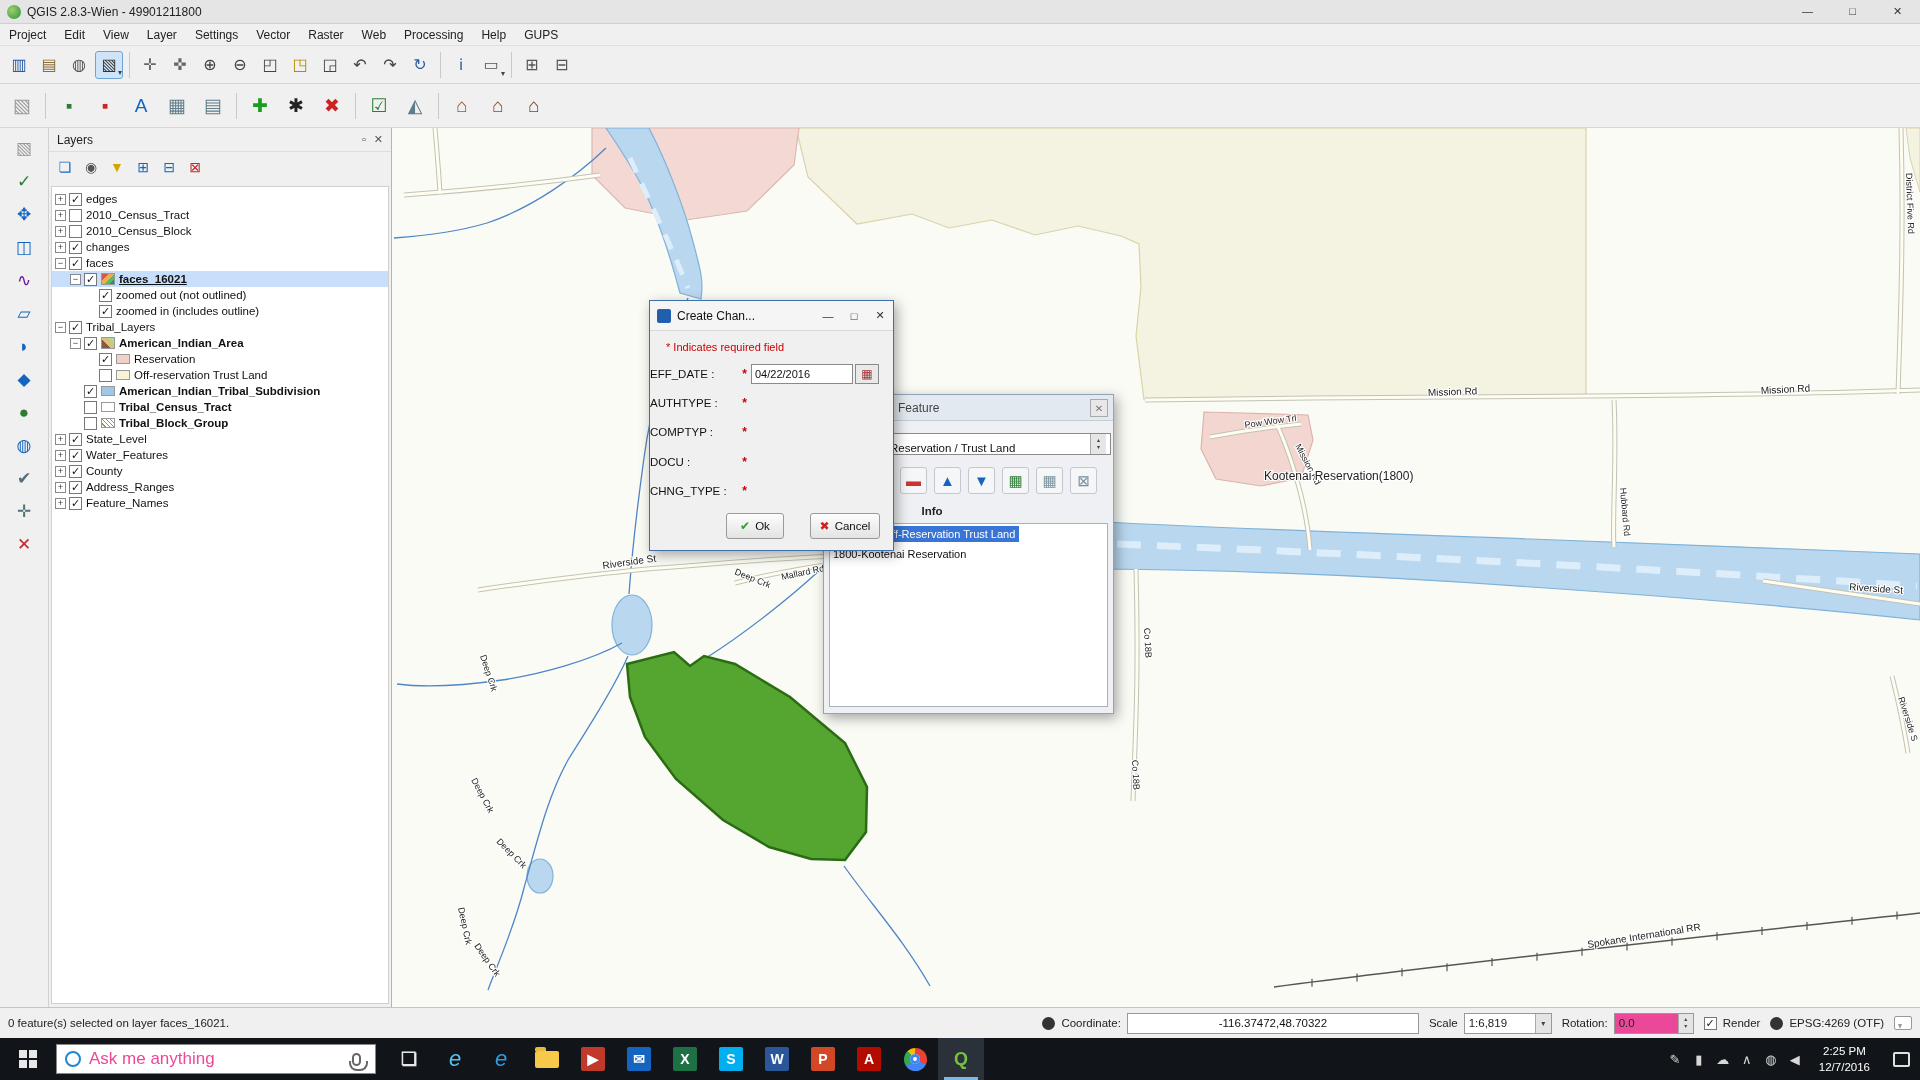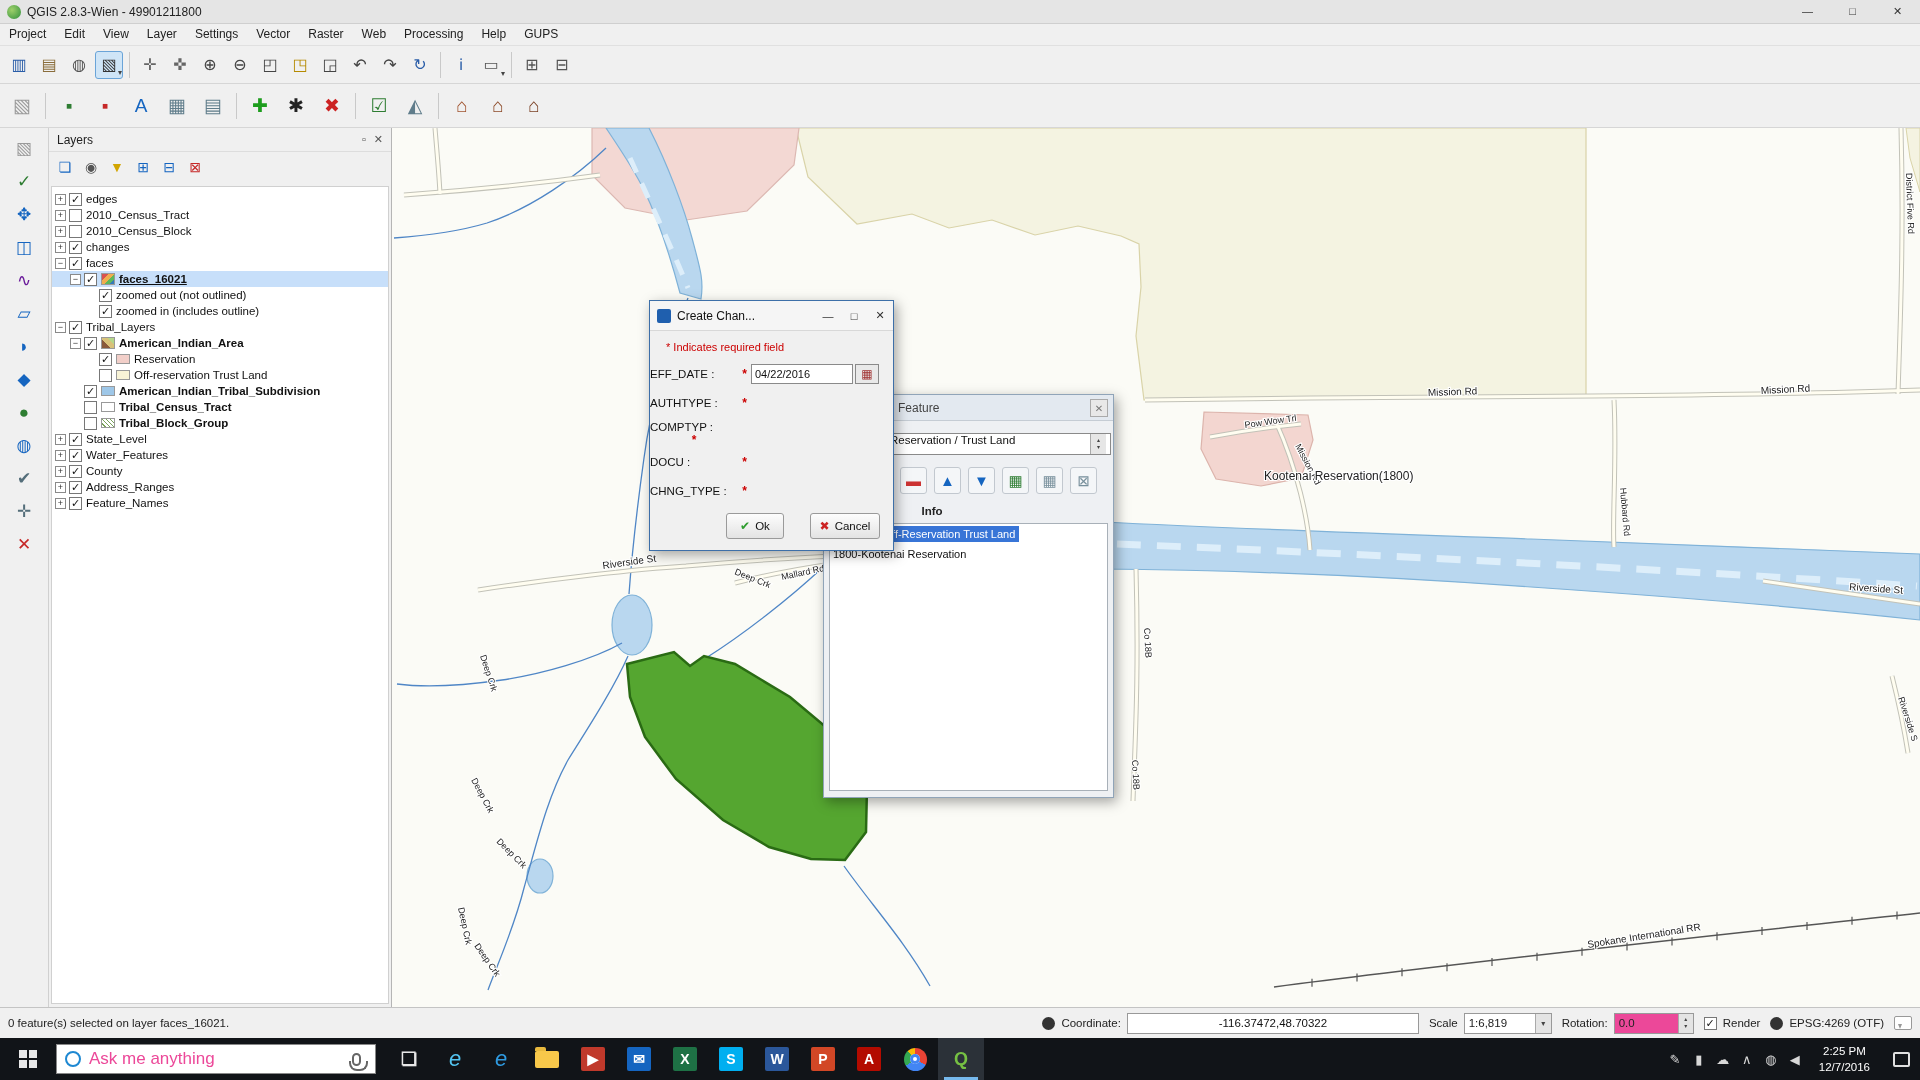--- a/index.html
+++ b/index.html
@@ -6,21 +6,21 @@
 html,body{width:1920px;height:1080px;overflow:hidden;background:#000}
 #screen{position:relative;width:1920px;height:1080px;background:#f0f0f0}
 
 
 .titlebar{position:absolute;left:0;top:0;width:100%;height:24px;background:#e5e5e5;border-bottom:1px solid #cfcfcf;display:flex;align-items:center;font-size:12px;color:#222}
 .appico{width:14px;height:14px;border-radius:50%;background:radial-gradient(circle at 35% 35%,#9ed06a,#2f8f3c);margin:0 6px 0 7px}
 .wbtns{margin-left:auto;display:flex}
 .wbtn{width:45px;height:23px;text-align:center;line-height:23px;font-size:11px;color:#333}
 
 
-.menubar{position:absolute;left:0;top:24px;width:100%;height:22px;background:#f0f0f0;display:flex;align-items:flex-end;font-size:12px;color:#222;border-bottom:1px solid #e0e0e0}
+.menubar{position:absolute;left:0;top:24px;width:100%;height:22px;background:#f0f0f0;display:flex;align-items:center;font-size:12px;color:#222;border-bottom:1px solid #e0e0e0}
 .mitem{padding:0 9px;height:22px;line-height:22px}
 
 
 .toolbar{position:absolute;left:0;width:100%;background:#f0f0f0;display:flex;align-items:center;border-bottom:1px solid #d6d6d6;padding-left:4px}
 #tb1{top:46px;height:38px}
 #tb2{top:84px;height:44px}
 .tbtn{width:28px;height:28px;margin:1px;border-radius:3px;display:flex;align-items:center;justify-content:center;position:relative}
 .tbtn2{width:34px;height:34px;font-size:18px}
 .tglyph{font-size:16px;line-height:1}
 .tbtn2 .tglyph{font-size:19px}
@@ -53,24 +53,24 @@
 .hatch{background:repeating-linear-gradient(45deg,#fff 0 2px,#7aa35a 2px 3px)}
 .llab.b{font-weight:bold}
 .llab.u{text-decoration:underline}
 
 
 .mapwrap{position:absolute;left:392px;top:128px;width:1528px;height:879px;background:#fbfbf6}
 .mlabel{fill:#222;paint-order:stroke;stroke:#ffffff;stroke-width:2.2px;font-family:"Liberation Sans",sans-serif}
 
 
 .dlg{position:absolute;box-shadow:3px 4px 12px rgba(0,0,0,.35)}
-#featureDlg{left:823px;top:394px;width:291px;height:404px;background:#eef0f3;border:1px solid #90a4b8;z-index:40}
+#featureDlg{left:823px;top:394px;width:291px;height:320px;background:#eef0f3;border:1px solid #90a4b8;z-index:40}
 .fd-tb{height:26px;background:#e3e9f0;border-bottom:1px solid #c5ccd4;display:flex;align-items:center;font-size:12px;color:#444;padding-left:74px;position:relative}
 .fd-close{position:absolute;right:5px;top:4px;width:18px;height:18px;border:1px solid #aaa;background:#e8e8e8;color:#777;font-size:10px;text-align:center;line-height:17px}
-.fcombo{position:absolute;left:61px;top:38px;width:226px;height:22px;background:#fff;border:1px solid #8a8a8a;font-size:11.5px;display:flex;align-items:flex-start;padding:0 4px;color:#111}
+.fcombo{position:absolute;left:61px;top:38px;width:226px;height:22px;background:#fff;border:1px solid #8a8a8a;font-size:11.5px;display:flex;align-items:flex-end;padding:0 4px;color:#111}
 .fspin{margin-left:auto;width:16px;height:20px;background:#e6e6e6;border-left:1px solid #aaa;display:flex;flex-direction:column;align-items:center;justify-content:center;font-size:6px;color:#444;line-height:7px}
 .ftools{position:absolute;left:8px;top:72px;display:flex;gap:7px}
 .ftbtn{width:27px;height:27px;display:flex;align-items:center;justify-content:center;border:1px solid #c2c8cf;border-radius:3px;background:#f4f6f8}
 .ftbtn .tglyph{font-size:15px}
 .finfo{position:absolute;left:76px;top:110px;width:64px;text-align:center;font-weight:bold;font-size:11.5px;color:#222}
 .flist{position:absolute;left:5px;right:5px;top:128px;bottom:6px;background:#fff;border:1px solid #a8b0b8}
 .fitem{height:20px;display:flex;align-items:center;font-size:11px;padding-left:3px}
 .fsel{background:#3875d7;color:#fff;padding:2px 4px;white-space:nowrap}
 .fplain{color:#111;white-space:nowrap}
 
@@ -622,21 +622,21 @@
           <span class="dast">*</span>
           <input class="dinp" value="04/22/2016" style="">
           <span class="dcal">
             <span>▦</span>
           </span>
         </div>
         <div class="drow" style="top: 91px;">
           <span class="dlab">AUTHTYPE :</span>
           <span class="dast">*</span>
         </div>
-        <div class="drow" style="top: 120px; flex-direction: column;">
+        <div class="drow" style="top: 120px;">
           <span class="dlab">COMPTYP :</span>
           <span class="dast">*</span>
         </div>
         <div class="drow" style="top: 150px;">
           <span class="dlab">DOCU :</span>
           <span class="dast">*</span>
         </div>
         <div class="drow" style="top: 179px;">
           <span class="dlab">CHNG_TYPE :</span>
           <span class="dast">*</span>

